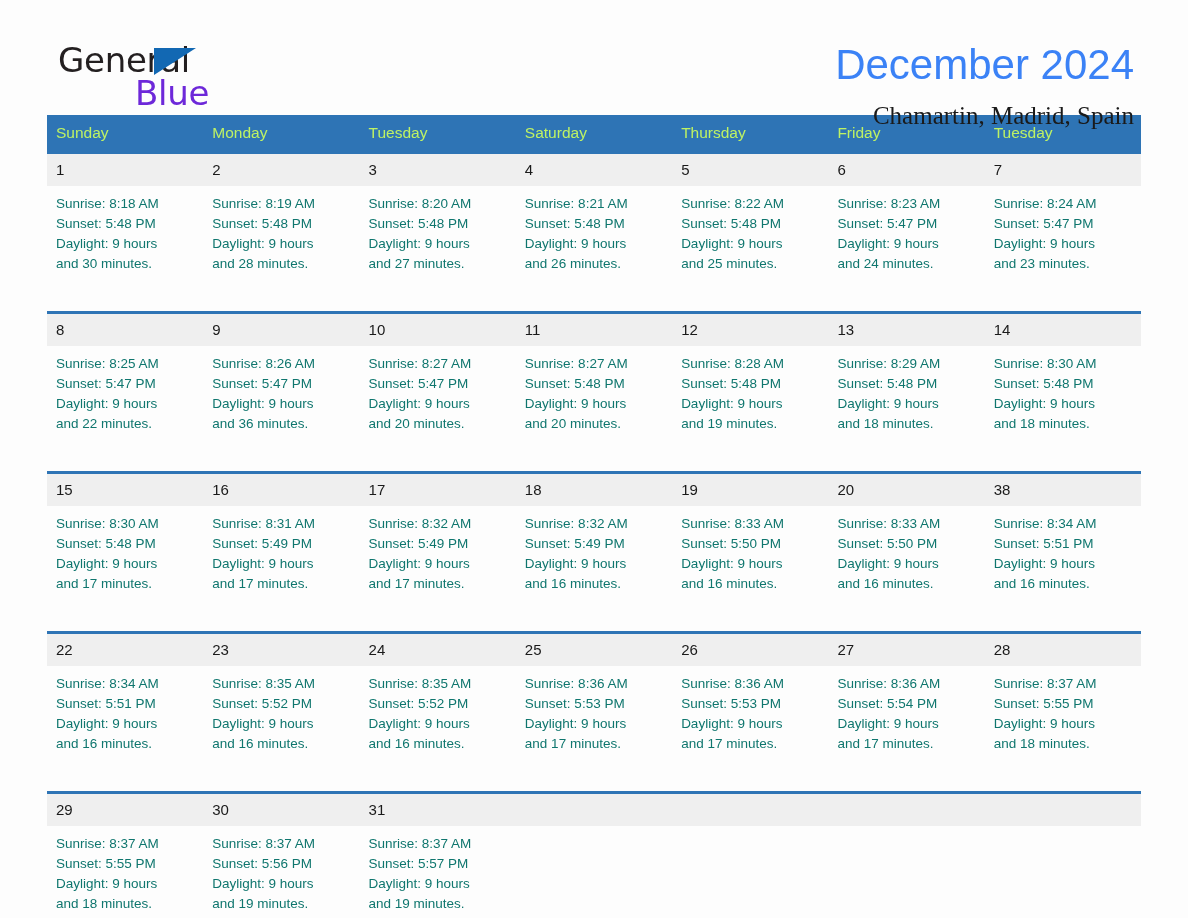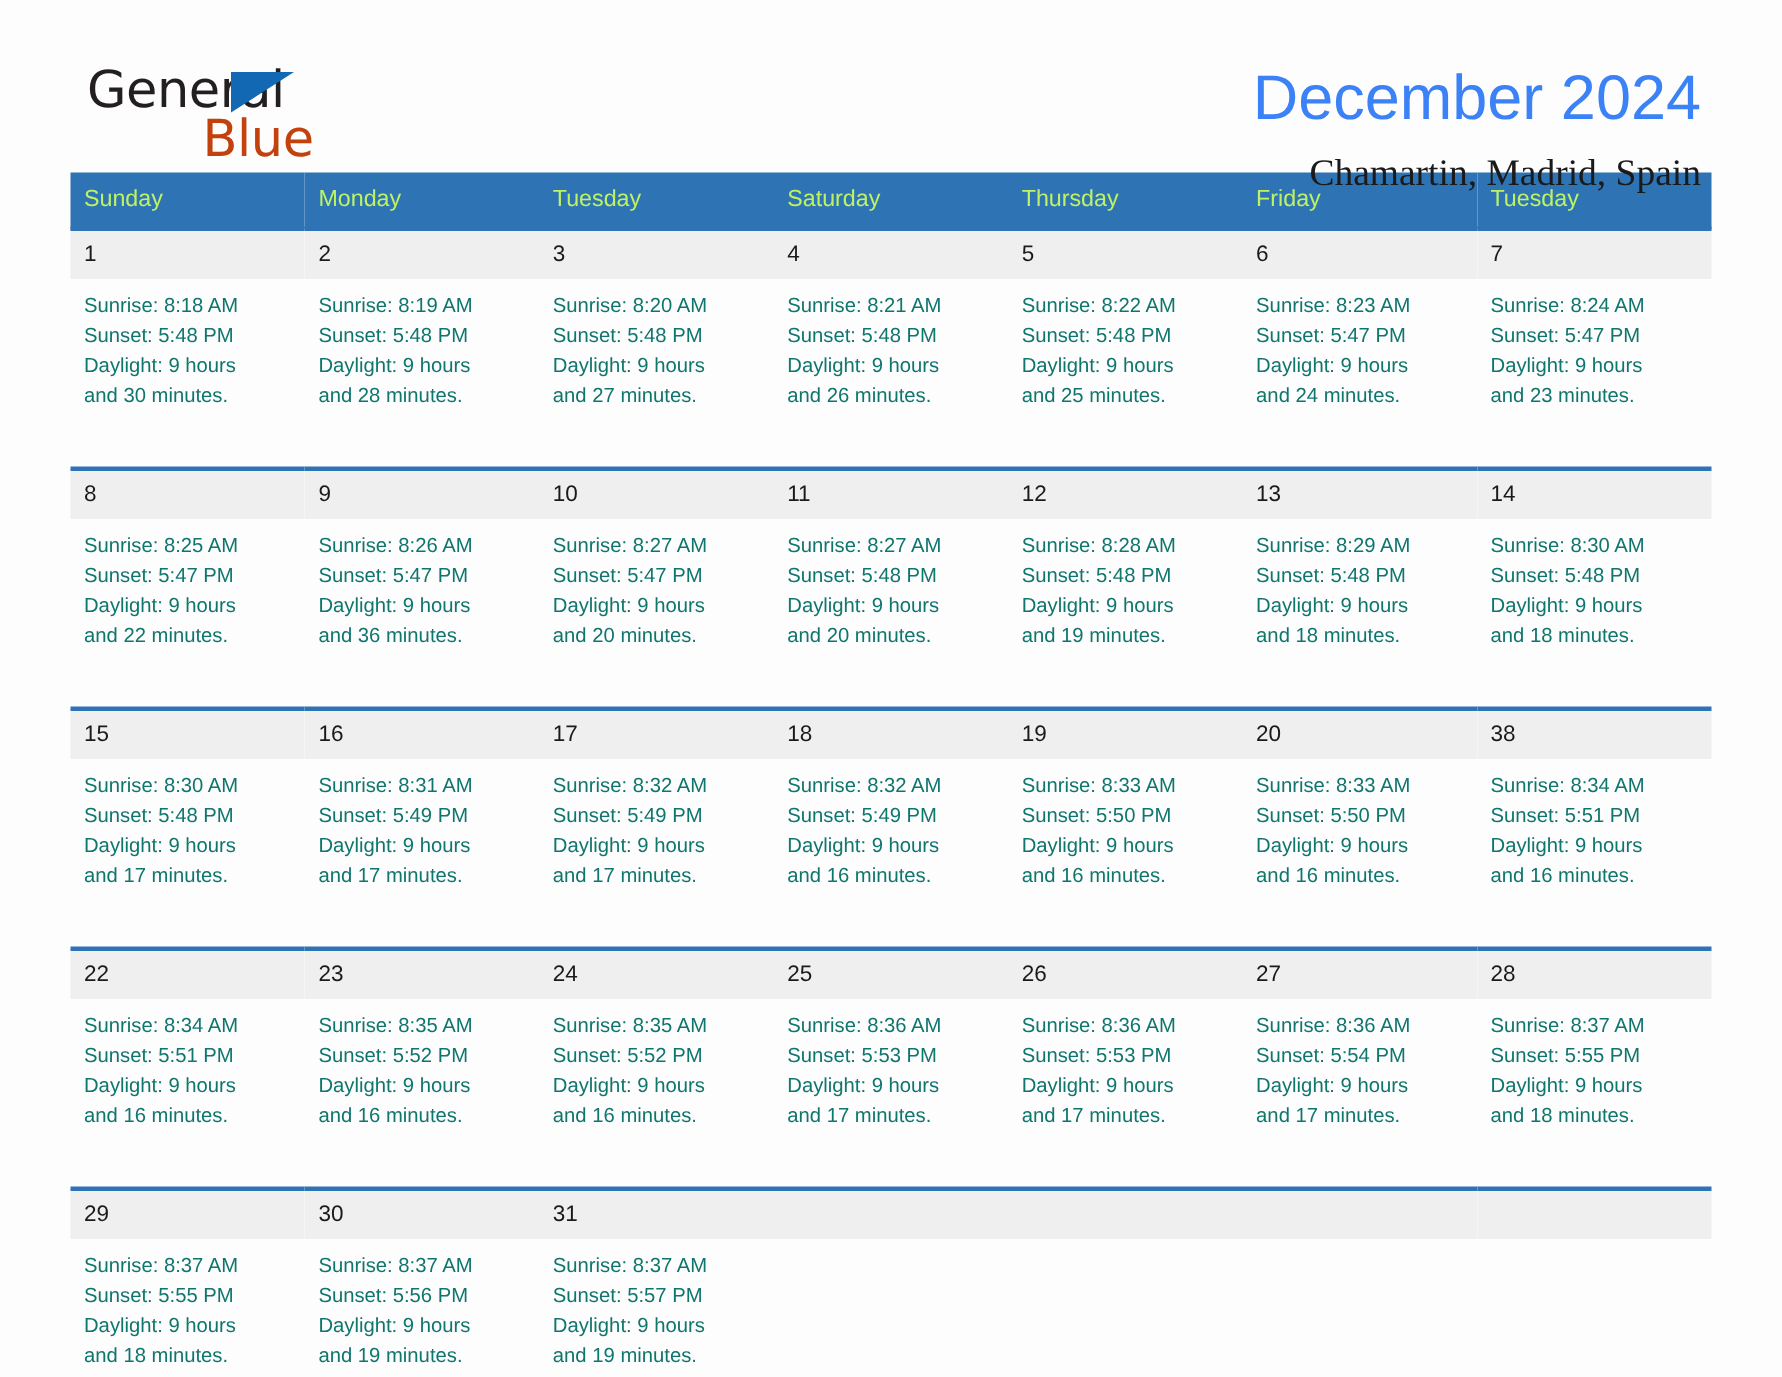--- a/index.html
+++ b/index.html
@@ -55,21 +55,21 @@
     height: 0;
     border-left: 42px solid #1268b3;
     border-bottom: 27px solid transparent;
   }
   .logo-blue {
     position: absolute;
     left: 77px;
     top: 33px;
     font-size: 34px;
     letter-spacing: -0.3px;
-    color: #c2410c;
+    color: #6d28d9;
     font-family: "DejaVu Sans", sans-serif;
     font-weight: 400;
   }
   .title-block {
     text-align: right;
     padding-right: 7px;
   }
   .month-title {
     font-size: 42px;
     font-weight: 400;

